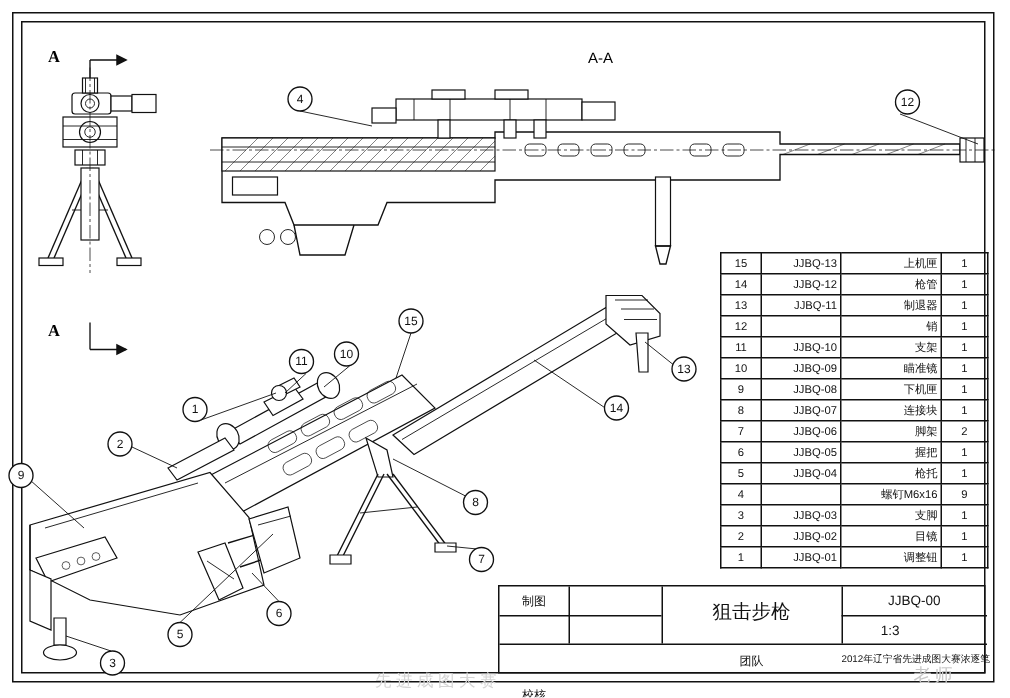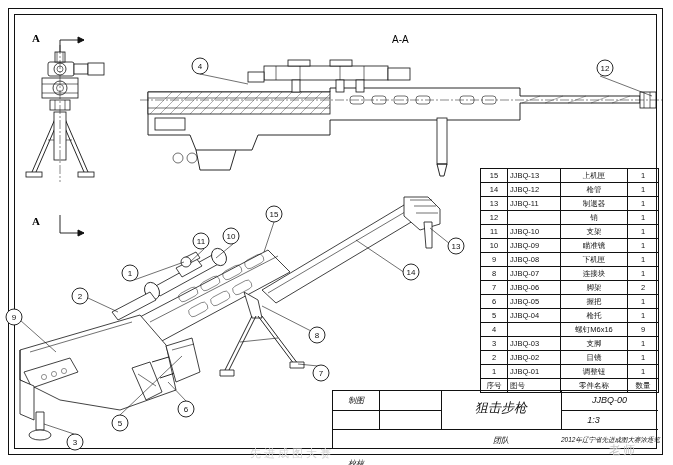--- a/index.html
+++ b/index.html
@@ -15,28 +15,28 @@
   .center{stroke:#111;stroke-width:0.5;fill:none;stroke-dasharray:9 2 2 2;}
   .fillw{fill:#fff;stroke:#111;stroke-width:0.8;}
   .lead{stroke:#111;stroke-width:0.6;fill:none;}
   .balloon{fill:#fff;stroke:#111;stroke-width:0.9;}
   .bt{font-size:8px;fill:#111;text-anchor:middle;dominant-baseline:central;font-family:"Liberation Sans",sans-serif;}
   .secmark{font-size:11px;fill:#111;font-family:"Liberation Serif",serif;font-weight:bold;}
   
   .bom{position:absolute;right:14px;top:168px;border-collapse:collapse;font-size:7.5px;color:#111;}
   .bom td{border:0.7px solid #111;height:13px;padding:0 2px;line-height:13px;white-space:nowrap;font-family:"Liberation Sans",sans-serif;}
   .c-no{width:22px;text-align:center;}
-  .c-code{width:48px;text-align:left;}
-  .c-name{width:62px;text-align:center;}
+  .c-code{width:48px;text-align:right;}
+  .c-name{width:62px;text-align:right;}
   .c-qty{width:26px;text-align:center;}
   
   .tb{position:absolute;left:332px;top:390px;width:325px;height:59px;border:1px solid #111;box-sizing:border-box;}
   .tbgrid{position:absolute;left:0;top:0;width:100%;height:100%;}
   .tbl{position:absolute;background:#111;}
-  .tbtxt{position:absolute;font-size:8px;color:#111;font-family:"Liberation Sans",sans-serif;line-height:1;font-style:italic;}
+  .tbtxt{position:absolute;font-size:8px;color:#111;font-family:"Liberation Sans",sans-serif;line-height:1;}
   .tbtxt.c{text-align:center;}
   .big{font-size:13px;font-family:"Liberation Serif",serif;}
   .mid{font-size:9px;}
   .wm{position:absolute;right:36px;bottom:6px;font-size:12px;color:#c8c8c8;letter-spacing:2px;font-family:"Liberation Serif",serif;margin-left:40px;}
   .wm2{position:absolute;left:250px;bottom:4px;font-size:11px;color:#d5d5d5;letter-spacing:3px;font-family:"Liberation Serif",serif;margin-top:33px;}
 </style>
 </head>
 <body>
 
 <div id="sheet">
@@ -372,26 +372,20 @@
           <td class="c-code">JJBQ-02</td>
           <td class="c-name">目镜</td>
           <td class="c-qty">1</td>
         </tr>
         <tr>
           <td class="c-no">1</td>
           <td class="c-code">JJBQ-01</td>
           <td class="c-name">调整钮</td>
           <td class="c-qty">1</td>
         </tr>
-        <tr>
-          <td class="c-no">序号</td>
-          <td class="c-code">图号</td>
-          <td class="c-name">零件名称</td>
-          <td class="c-qty">数量</td>
-        </tr>
       </tbody>
   </table>
 
   <div class="tb">
     <div class="tbgrid">
       <div class="tbl" style="left:0;top:19px;width:108px;height:1px;"></div>
       <div class="tbl" style="left:0;top:38px;width:325px;height:1px;"></div>
       <div class="tbl" style="left:46px;top:0;width:1px;height:38px;"></div>
       <div class="tbl" style="left:108px;top:0;width:1px;height:38px;"></div>
       <div class="tbl" style="left:228px;top:0;width:1px;height:38px;"></div>

